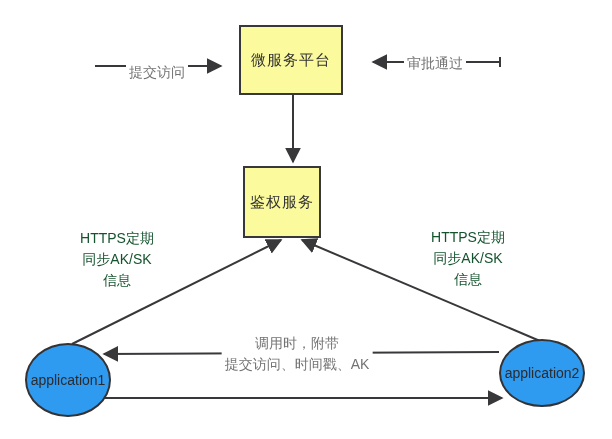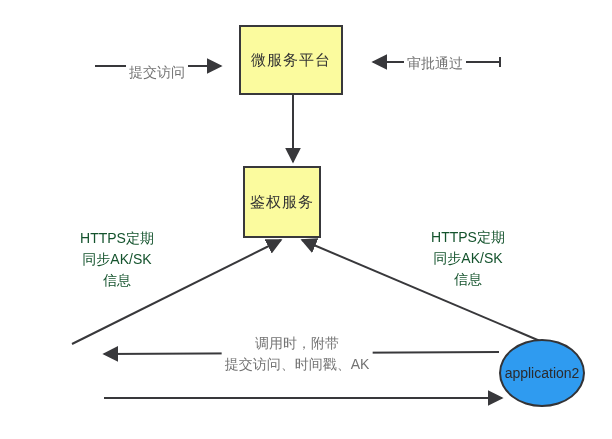--- a/index.html
+++ b/index.html
@@ -92,20 +92,23 @@
   </svg>
 
   <div class="node rect-node" id="node-platform">
     <span>微服务平台</span>
   </div>
 
   <div class="node rect-node" id="node-auth">
     <span>鉴权服务</span>
   </div>
 
+  <div class="node ellipse-node" id="node-app1">
+    <span>application1</span>
+  </div>
 
   <div class="node ellipse-node" id="node-app2">
     <span>application2</span>
   </div>
 
   <div class="edge-label chip" id="label-submit">
     <span>提交访问</span>
   </div>
 
   <div class="edge-label chip" id="label-approve">

